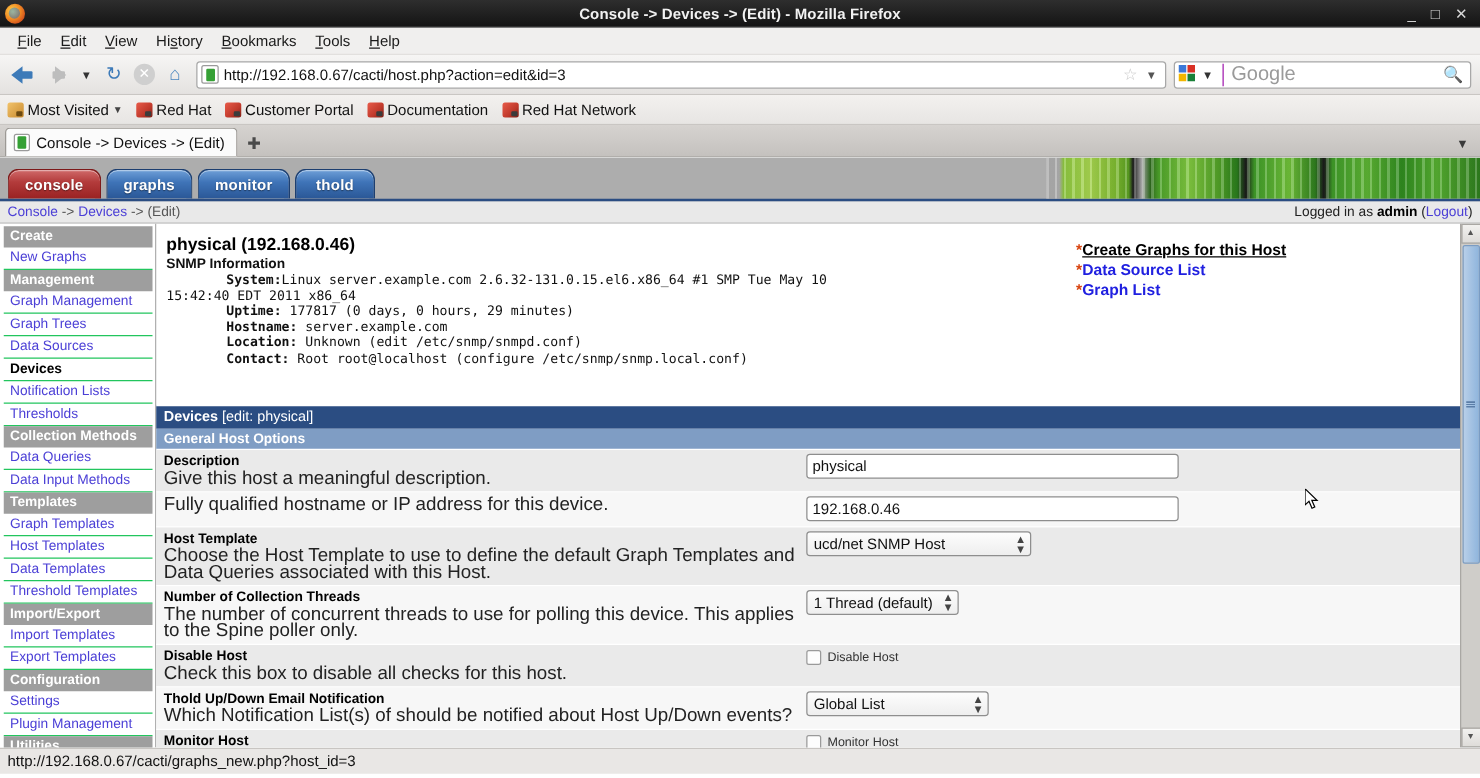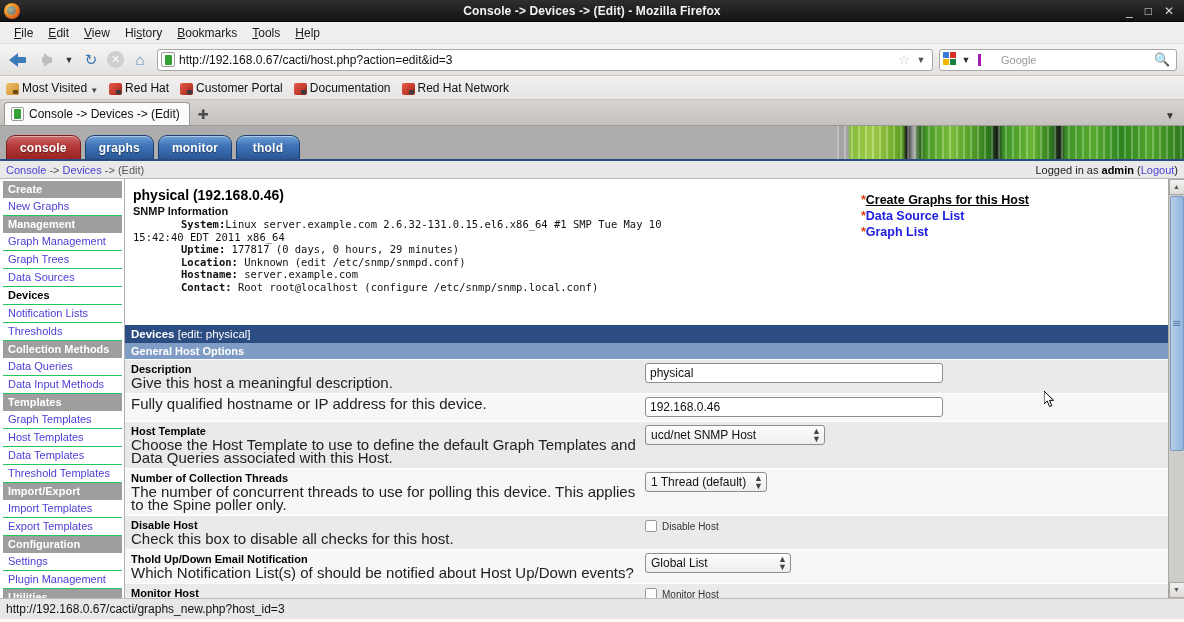--- a/index.html
+++ b/index.html
@@ -85,31 +85,31 @@
   .searchbar {
     width:238px; height:22px; background:#fff; border:1px solid #a8a8a8; border-radius:3px;
     display:flex; align-items:center; padding:0 3px;
   }
   .g-ico { width:15px;height:15px; position:relative; flex:none; }
   .g-ico span{position:absolute;width:6px;height:6px;}
   .g-ico .b{background:#3b78d8;left:0;top:0;}
   .g-ico .r{background:#d93025;left:7px;top:0;}
   .g-ico .y{background:#f2b600;left:0;top:7px;}
   .g-ico .gr{background:#188038;left:7px;top:7px;}
-  .search-ph { flex:1; color:#9a9a9a; font-size:11px; padding-left:20px;
-               border-left:3px solid #a21caf; margin-left:4px; }
+  .search-ph { flex:1; color:#9a9a9a; font-size:16px; padding-left:6px;
+               border-left:1px solid #a21caf; margin-left:4px; }
   .mag { font-size:13px; color:#5a7fa8; padding-right:2px; }
 
   
   .bookmarks {
     height:24px; background:linear-gradient(to bottom,#f3f1ef,#e7e5e3);
     display:flex; align-items:center; padding-left:6px; gap:11px;
     border-bottom:1px solid #c9c6c3; font-size:12px; color:#111;
   }
-  .bm { display:flex; align-items:flex-end; gap:3px; }
+  .bm { display:flex; align-items:center; gap:3px; }
   .bm-ico {
     width:13px;height:12px;border-radius:2px; flex:none;
     background:linear-gradient(135deg,#e85b4a 0%,#c0392b 60%,#7d1f16 100%);
     position:relative;
   }
   .bm-ico::after{content:"";position:absolute;right:1px;bottom:1px;width:5px;height:4px;
      background:#3b3b3b;border-radius:1px;}
   .bm-ico.mv { background:linear-gradient(135deg,#f2c36b,#c98a2e); }
   .bm-ico.mv::after{ background:#6c4a12; }
   .bm .cv { font-size:8px; color:#444; }
@@ -419,22 +419,22 @@
 
     <div class="content">
 
       <div class="host-title">physical (192.168.0.46)</div>
 
       <div class="snmp-blk">
         <div class="hdr">SNMP Information</div>
         <div class="mono"><b>System:</b><span>Linux server.example.com 2.6.32-131.0.15.el6.x86_64 #1 SMP Tue May 10</span></div>
         <div class="mono"><span>15:42:40 EDT 2011 x86_64</span></div>
         <div class="mono"><b>Uptime:</b><span> 177817 (0 days, 0 hours, 29 minutes)</span></div>
+        <div class="mono"><b>Hostname:</b><span> server.example.com</span></div>
         <div class="mono"><b>Location:</b><span> Unknown (edit /etc/snmp/snmpd.conf)</span></div>
-        <div class="mono"><b>Hostname:</b><span> server.example.com</span></div>
         <div class="mono"><b>Contact:</b><span> Root root@localhost (configure /etc/snmp/snmp.local.conf)</span></div>
       </div>
 
       <div class="actions">
         <div><span class="ast">*</span><a class="hover" href="#">Create Graphs for this Host</a></div>
         <div><span class="ast">*</span><a href="#">Data Source List</a></div>
         <div><span class="ast">*</span><a href="#">Graph List</a></div>
       </div>
 
       <svg class="cursor" viewBox="0 0 12 18">

